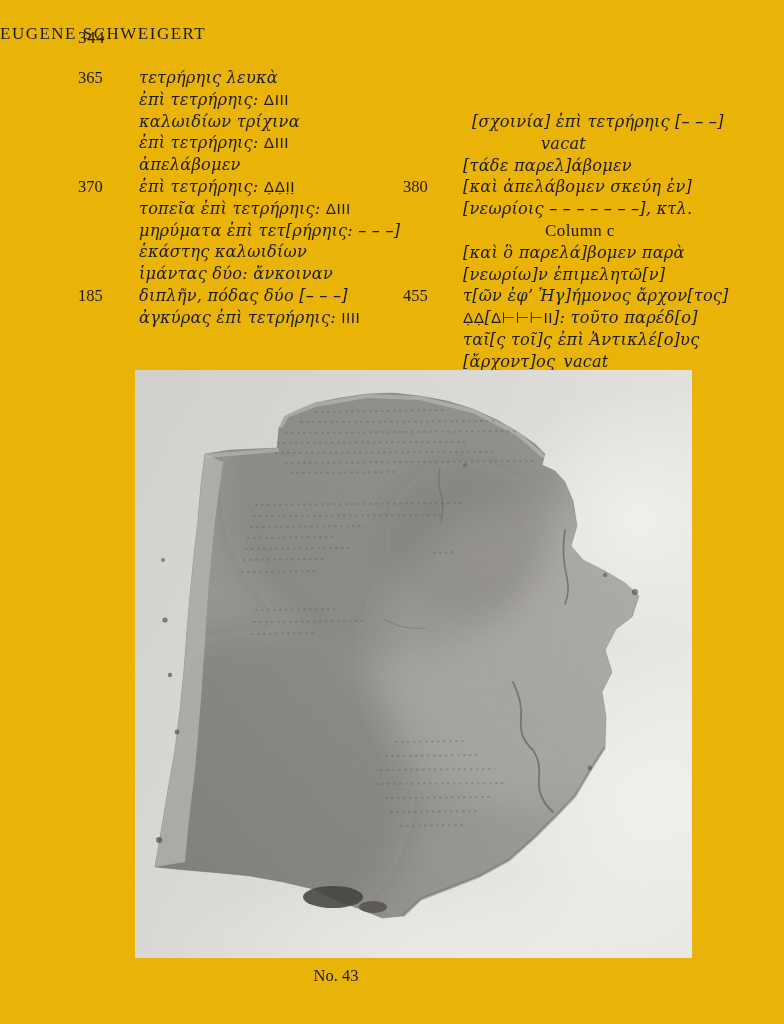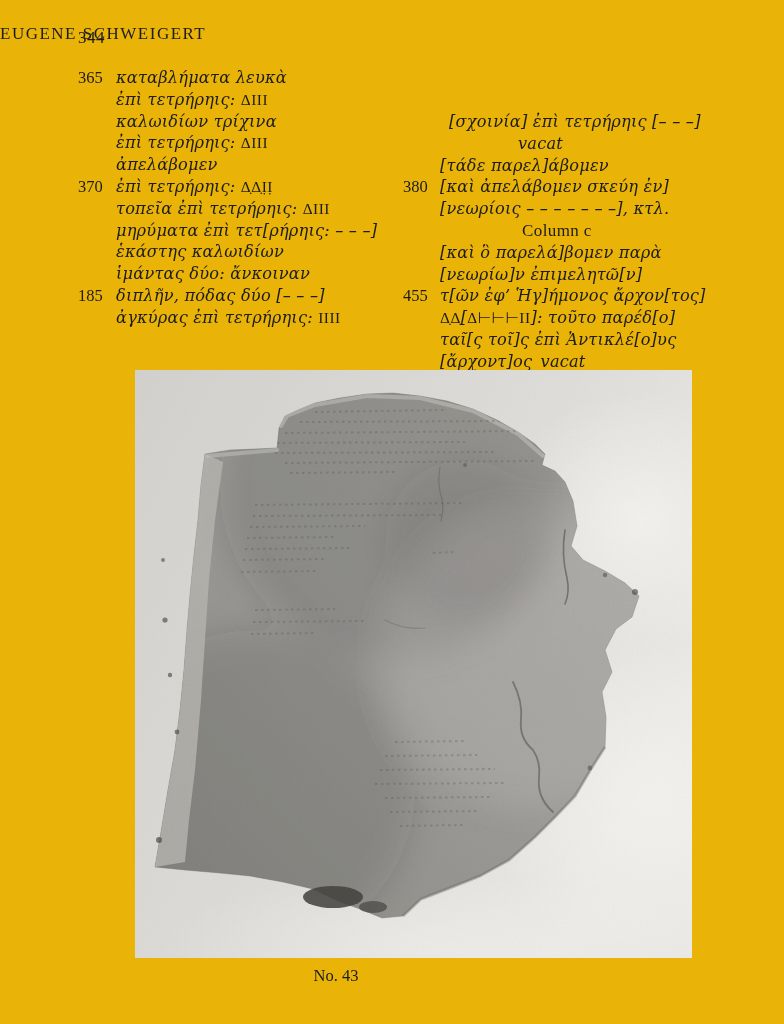--- a/index.html
+++ b/index.html
@@ -8,46 +8,46 @@
     font-family:"Liberation Serif", serif;color:#1c1c1c;overflow:hidden;
   }
   
   .hdr-num{position:absolute;left:78px;top:28px;font-size:17px;letter-spacing:.5px;}
   .hdr-title{position:absolute;left:0;top:24px;width:100%;
     font-size:17px;letter-spacing:1.5px;font-family:Liberation Serif, serif;}
   
   .col{position:absolute;top:67px;}
   .col-left{left:78px;width:315px;}
   .col-right{left:403px;width:310px;margin-top:44px;}
-  .line{display:flex;align-items:flex-start;height:21.8px;line-height:21.8px;white-space:nowrap;}
+  .line{display:flex;align-items:flex-start;height:21.8px;line-height:21.8px;white-space:nowrap;gap:23px;}
   .lnum{flex:0 0 30px;margin-right:8px;font-size:16.5px;font-family:"Liberation Serif",serif;}
   .col-right .lnum{margin-right:7px;}
   .ltext{font-family:"DejaVu Serif",serif;font-style:italic;font-size:16.2px;letter-spacing:.2px;}
-  .ltext .att{font-style:normal;font-family:Liberation Serif, serif;font-size:.95em;letter-spacing:.5px;}
+  .ltext .att{font-style:normal;font-family:Liberation Sans, sans-serif;font-size:.95em;letter-spacing:.5px;}
   .line.indent .ltext{padding-left:9px;}
   .line.vacat-center .ltext{padding-left:78px;}
   .line.heading .ltext{padding-left:82px;font-style:normal;font-family:"Liberation Serif",serif;
     font-size:17px;letter-spacing:.4px;}
   
   .photo{position:absolute;left:135px;top:370px;}
   
   .caption{position:absolute;left:0;top:966px;width:672px;text-align:center;font-size:16.5px;}
 </style>
 </head>
 <body>
 
 <div class="page">
 
   <span class="hdr-num">344</span>
   <span class="hdr-title">EUGENE SCHWEIGERT</span>
 
   <div class="col col-left" id="col-left">
       <div class="line">
         <span class="lnum">365</span>
-        <span class="ltext">καταβλήματα λευκὰ</span>
+        <span class="ltext">τετρήρηις λευκὰ</span>
       </div>
       <div class="line">
         <span class="lnum"></span>
         <span class="ltext">ἐπὶ τετρήρηις: <span class="att">ΔIII</span></span>
       </div>
       <div class="line">
         <span class="lnum"></span>
         <span class="ltext">καλωιδίων τρίχινα</span>
       </div>
       <div class="line">

